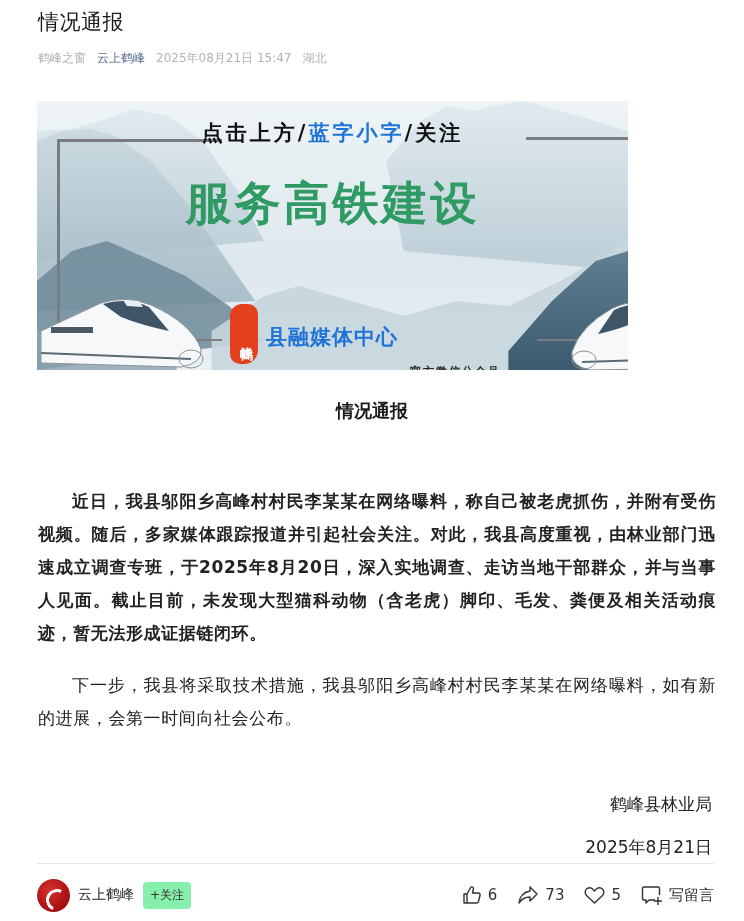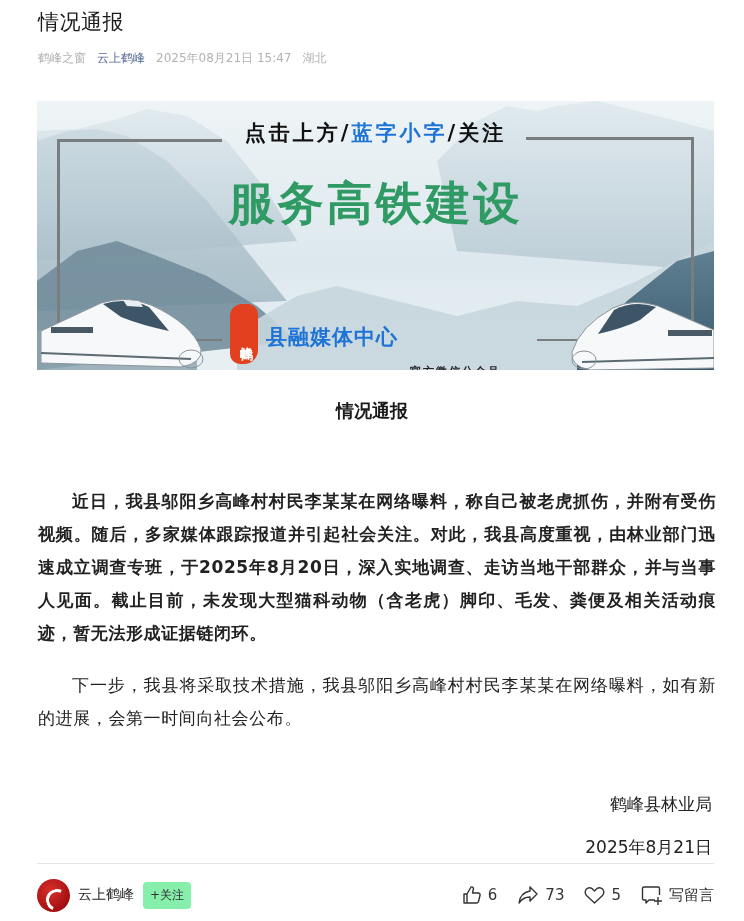--- a/index.html
+++ b/index.html
@@ -10,21 +10,21 @@
     position: absolute; left: 38px; top: 8px;
     font-size: 21px; color: #1a1a1a; font-weight: normal; letter-spacing: 0.5px;
   }
   .meta {
     position: absolute; left: 38px; top: 50px;
     font-size: 12px; color: #b2b2b2; display: flex; gap: 11px; white-space: nowrap;
   }
   .meta .account { color: #576b95; }
 
   .banner {
-    position: absolute; left: 37px; top: 101px; width: 677px; height: 269px;
+    position: absolute; left: 37px; top: 101px; width: 591px; height: 269px;
     overflow: hidden;
     background: linear-gradient(180deg, #eef4f6 0%, #e4edf1 35%, #dde8ee 60%, #e9f0f3 100%);
   }
   .banner svg.bg { position: absolute; left: 0; top: 0; width: 100%; height: 100%; }
   .banner .frame-top-l { position: absolute; left: 20px; top: 38px; width: 165px; height: 3px; background: #7a7d80; }
   .banner .frame-top-r { position: absolute; left: 489px; top: 36px; width: 168px; height: 3px; background: #7a7d80; }
   .banner .frame-left { position: absolute; left: 20px; top: 38px; width: 3px; height: 200px; background: #7a7d80; }
   .banner .frame-right { position: absolute; left: 654px; top: 36px; width: 3px; height: 200px; background: #7a7d80; }
   .banner .frame-bot-l { position: absolute; left: 20px; top: 238px; width: 165px; height: 2px; background: #7a7d80; }
   .banner .frame-bot-r { position: absolute; left: 500px; top: 238px; width: 157px; height: 2px; background: #7a7d80; }

